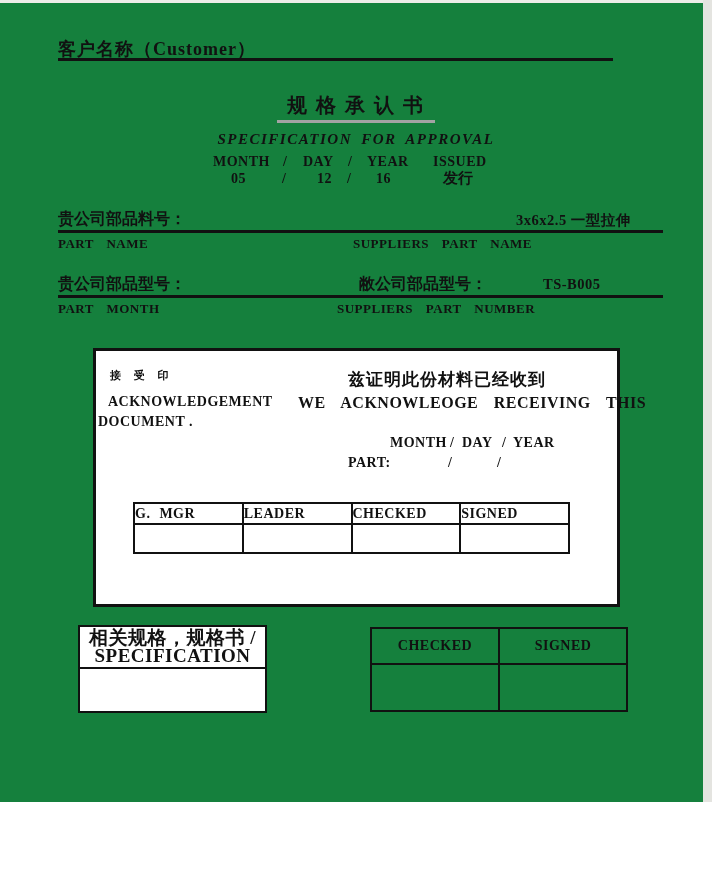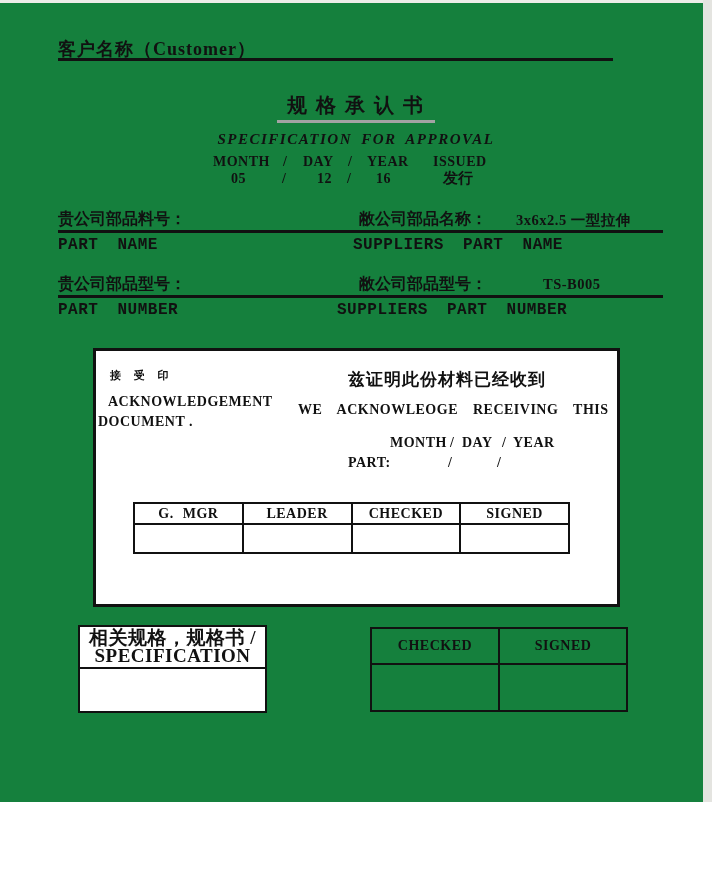--- a/index.html
+++ b/index.html
@@ -16,37 +16,37 @@
 
   .customer { font-size:18px; letter-spacing:1px; }
   .title { font-size:20px; letter-spacing:2px; border-bottom:3px solid #a3a3a3; padding:0 10px 4px 10px; }
   .subtitle { font-size:15px; letter-spacing:1.5px; word-spacing:4px;font-style:italic; }
 
   .tok { font-size:14px; letter-spacing:0.5px; }
   .tok-cn { font-size:15px; }
 
   .lbl-cn { font-size:16px; }
   .val { font-size:14.5px; letter-spacing:0.5px; }
-  .sub { font-size:16px; word-spacing:9px; letter-spacing:0.5px;font-family:Liberation Mono, monospace; }
+  .sub { font-size:13px; word-spacing:9px; letter-spacing:0.5px; }
 
   .ack-box {
     position:absolute; left:93px; top:348px; width:521px; height:253px;
     border:3px solid #111111; background:#ffffff;
   }
   .ack-cn-title { font-size:11px; letter-spacing:5px; }
   .ack-cn-statement { font-size:17px; letter-spacing:1px; }
   .ack-en { font-size:14px; letter-spacing:0.5px; }
-  .ack-en-wide { font-size:14px; word-spacing:11px; letter-spacing:0.5px;margin-top:8px; }
+  .ack-en-wide { font-size:16px; word-spacing:11px; letter-spacing:0.5px; }
 
   table.sign-table {
     position:absolute; left:37px; top:151px; width:437px;
     border-collapse:collapse; table-layout:fixed;
   }
   table.sign-table th, table.sign-table td { border:2px solid #111111; padding:0; }
-  table.sign-table th { height:19px; font-size:14px; letter-spacing:0.5px; word-spacing:5px; text-align:center; }
+  table.sign-table th { height:19px; font-size:14px; letter-spacing:0.5px; word-spacing:5px; text-align:left; }
   table.sign-table td { height:27px; }
 
   .spec-box {
     position:absolute; left:78px; top:625px; width:185px; height:84px;
     border:2px solid #111111; background:#ffffff;
   }
   .spec-head {
     height:38px; border-bottom:2px solid #111111; text-align:center;
     font-size:19px; line-height:18px; padding-top:2px; letter-spacing:0.5px;
   }
@@ -83,31 +83,30 @@
   <span class="abs tok" style="left:433px; top:154px">ISSUED</span>
 
   <span class="abs tok" style="left:231px; top:171px">05</span>
   <span class="abs tok" style="left:282px; top:171px">/</span>
   <span class="abs tok" style="left:317px; top:171px">12</span>
   <span class="abs tok" style="left:347px; top:171px">/</span>
   <span class="abs tok" style="left:376px; top:171px">16</span>
   <span class="abs tok-cn" style="left:443px; top:169px">发行</span>
 
   <span class="abs lbl-cn" style="left:58px; top:209px">贵公司部品料号：</span>
-  <span class="abs lbl-cn" style="left:359px; top:209px">敝公司部品名称：</span>
   <span class="abs val" style="left:516px; top:211px">3x6x2.5 一型拉伸</span>
   <div class="rule" style="left:58px; top:230px; width:605px"></div>
   <span class="abs sub" style="left:58px; top:236px">PART NAME</span>
   <span class="abs sub" style="left:353px; top:236px">SUPPLIERS PART NAME</span>
 
   <span class="abs lbl-cn" style="left:359px; top:274px">敝公司部品型号：</span>
   <span class="abs lbl-cn" style="left:58px; top:274px">贵公司部品型号：</span>
   <span class="abs val" style="left:543px; top:276px">TS-B005</span>
   <div class="rule" style="left:58px; top:295px; width:605px"></div>
-  <span class="abs sub" style="left:58px; top:301px">PART NUMBER</span>
+  <span class="abs sub" style="left:58px; top:301px">PART MONTH</span>
   <span class="abs sub" style="left:337px; top:301px">SUPPLIERS PART NUMBER</span>
 
   <div class="ack-box">
     <span class="abs ack-cn-title" style="left:14px; top:17px">接 受 印</span>
     <span class="abs ack-cn-statement" style="left:252px; top:17px">兹证明此份材料已经收到</span>
     <span class="abs ack-en" style="left:12px; top:43px">ACKNOWLEDGEMENT</span>
     <span class="abs ack-en-wide" style="left:202px; top:43px">WE ACKNOWLEOGE RECEIVING THIS</span>
     <span class="abs ack-en" style="left:2px; top:63px">DOCUMENT .</span>
 
     <span class="abs tok" style="left:294px; top:84px">MONTH</span>

